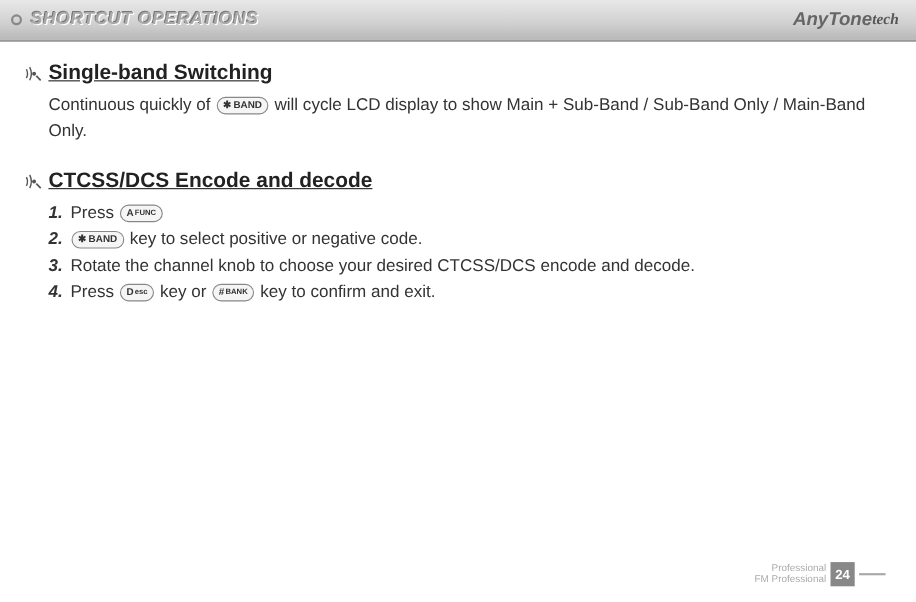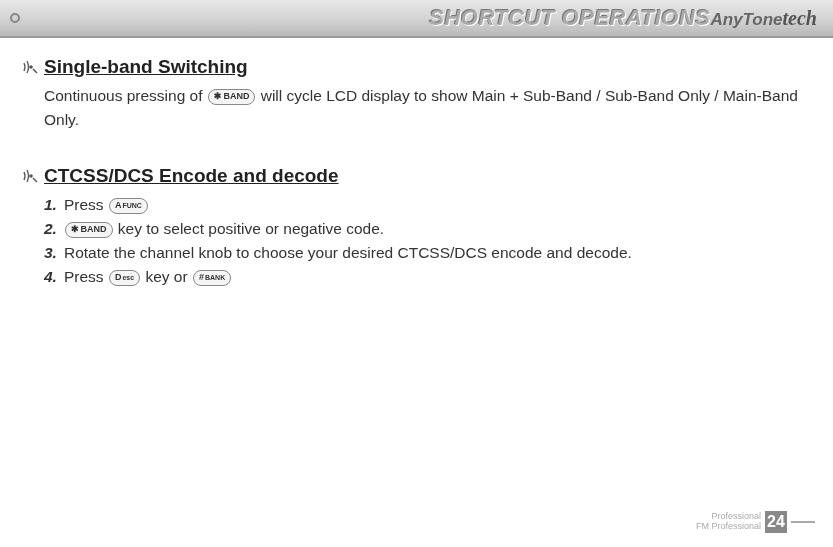--- a/index.html
+++ b/index.html
@@ -24,43 +24,42 @@
     }
     .header-dot {
       width: 10px;
       height: 10px;
       border-radius: 50%;
       border: 2px solid #888;
       margin-right: 8px;
       flex-shrink: 0;
     }
     .header-title {
-      font-size: 22px;
+      font-size: 16px;
       font-weight: bold;
       font-style: italic;
       color: #aaa;
       text-shadow: 1px 1px 0 #fff, -1px -1px 0 #777;
       letter-spacing: 0.5px;
       flex: 1;
-      text-align: right;
     }
     .brand {
       font-style: italic;
       font-weight: bold;
       color: #666;
       font-size: 18px;
       display: flex;
       flex-direction: row;
       align-items: flex-end;
       line-height: 0.9;
     }
     .brand-top { font-size: 17px; }
     .brand-bottom {
       font-family: 'Brush Script MT', cursive;
-      font-size: 20px;
+      font-size: 14px;
       color: #555;
       align-self: flex-end;
       margin-right: 2px;
     }
     .content { padding: 10px 22px 0 22px; }
     .section-head {
       display: flex;
       align-items: center;
       margin-top: 8px;
       margin-bottom: 6px;
@@ -112,37 +111,37 @@
       vertical-align: middle;
       line-height: 1;
       margin: 0 1px;
     }
     .key-btn.small { min-width: 30px; }
     .key-btn .snow { font-size: 9px; margin-right: 2px; }
     .key-btn .sub { font-size: 7px; }
     .footer {
       position: absolute;
       bottom: 14px;
-      right: 18px;
+      right: 28px;
       display: flex;
       align-items: center;
       gap: 4px;
     }
     .footer-label {
       text-align: right;
       font-size: 9px;
       color: #aaa;
       line-height: 1.1;
     }
     .footer-box {
       width: 22px;
       height: 22px;
       background: #888;
       color: #fff;
-      font-size: 16px;
+      font-size: 12px;
       display: flex;
       align-items: center;
       justify-content: center;
       font-weight: bold;
     }
     .footer-line {
       width: 24px;
       height: 2px;
       background: #aaa;
     }
@@ -165,28 +164,28 @@
     <svg class="signal-icon" viewBox="0 0 16 16">
       <path d="M2 4 Q4 8 2 12" stroke="#555" stroke-width="1.3" fill="none"></path>
       <path d="M5 2 Q8 8 5 14" stroke="#555" stroke-width="1.3" fill="none"></path>
       <circle cx="9" cy="8" r="1.8" fill="#555"></circle>
       <line x1="11" y1="10" x2="15" y2="14" stroke="#555" stroke-width="1.5"></line>
     </svg>
     <span class="section-title">Single-band Switching</span>
   </div>
   <div class="section-body">
     <p>
-      <span>Continuous pressing of </span><span class="key-btn">
+      <span>Continuous quickly of </span><span class="key-btn">
           <span class="snow">✱</span>
           <span>BAND</span>
         </span><span> will cycle LCD display to show Main + Sub-Band / Sub-Band Only / Main-Band Only.</span>
     </p>
   </div>
 
-  <div class="section-head" style="margin-top:33px;">
+  <div class="section-head" style="margin-top:22px;">
     <svg class="signal-icon" viewBox="0 0 16 16">
       <path d="M2 4 Q4 8 2 12" stroke="#555" stroke-width="1.3" fill="none"></path>
       <path d="M5 2 Q8 8 5 14" stroke="#555" stroke-width="1.3" fill="none"></path>
       <circle cx="9" cy="8" r="1.8" fill="#555"></circle>
       <line x1="11" y1="10" x2="15" y2="14" stroke="#555" stroke-width="1.5"></line>
     </svg>
     <span class="section-title">CTCSS/DCS Encode and decode</span>
   </div>
   <div class="ol">
     <div class="li">
@@ -213,21 +212,21 @@
     </div>
     <div class="li">
       <span class="li-num">4.</span>
       <span class="li-text">
         <span>Press </span><span class="key-btn small">
             <span>D</span>
             <span class="sub" style="margin-left:1px;">esc</span>
           </span><span> key or </span><span class="key-btn small">
             <span>#</span>
             <span class="sub" style="margin-left:1px;">BANK</span>
-          </span>
+          </span><span> key to confirm and exit.</span>
       </span>
     </div>
   </div>
 
 </div>
 
 <div class="footer">
   <div class="footer-label">
     <div>Professional</div>
     <div>FM Professional</div>

